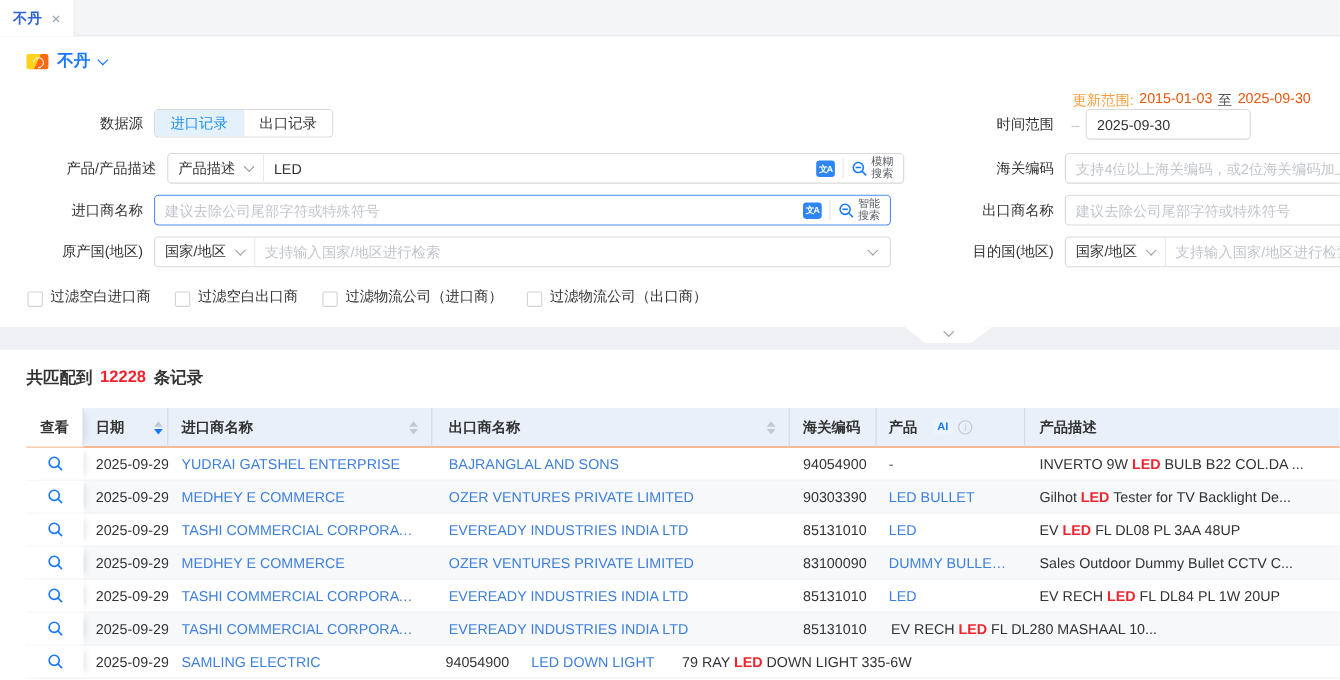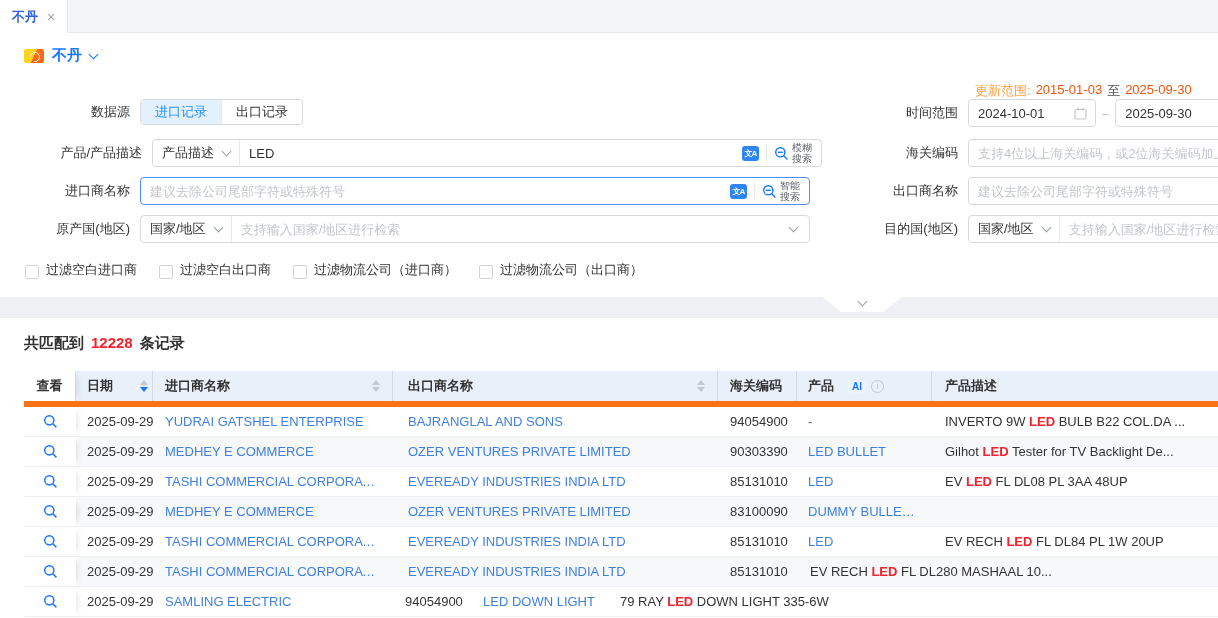--- a/index.html
+++ b/index.html
@@ -46,21 +46,21 @@
 .ur-date{color:#e8560e;font-weight:normal}
 .ur-to{color:#555}
 
 .band{position:absolute;top:297px;left:0;width:1218px;height:21px;background:#eef0f4}
 .notch{position:absolute;top:0;left:822px;width:80px;height:15px;background:#fff;clip-path:polygon(0 0,100% 0,76% 100%,24% 100%);display:flex;justify-content:center;cursor:pointer}
 .notch .chev{margin-top:1px}
 
 .results-title{position:absolute;top:334px;left:24px;font-size:15px;font-weight:bold;display:flex;gap:7px}
 .count{color:#f5222d}
 .table{position:absolute;top:371px;left:24px;width:1194px}
-.thead{display:flex;height:36px;background:#e9f0fa;font-weight:bold;align-items:stretch;border-bottom:6px solid #f97316}
+.thead{display:flex;height:36px;background:#e9f0fa;font-weight:bold;align-items:stretch;border-bottom:1px solid #f97316}
 .th{display:flex;align-items:center;padding:0 12px;border-right:1px solid #d2d9e4}
 .th:last-child{border-right:none}
 .sorts{margin-left:auto;display:flex;flex-direction:column;gap:2px;padding-left:8px;cursor:pointer}
 .car-up{width:0;height:0;border-left:4px solid transparent;border-right:4px solid transparent;border-bottom:5px solid #c2c8d2}
 .car-dn{width:0;height:0;border-left:4px solid transparent;border-right:4px solid transparent;border-top:5px solid #c2c8d2}
 .car-dn.active{border-top-color:#1677ff}
 .trow{display:flex;height:30px;border-bottom:1px solid #eef0f3;background:#fff;align-items:stretch}
 .trow:nth-child(even){background:#f7f8fa}
 .td{padding:0 12px;white-space:nowrap;overflow:hidden;display:flex;align-items:center}
 .c-view{width:52px;justify-content:center;background:#fff;box-shadow:6px 0 6px -5px rgba(0,0,0,.12);position:relative;z-index:1}
@@ -104,28 +104,20 @@
 <div class="frow" style="top:99px;left:0">
   <span class="flabel">数据源</span>
   <div class="toggle">
     <span class="tg sel">进口记录</span>
     <span class="tg">出口记录</span>
   </div>
 </div>
 
 <div class="frow" style="top:99px;left:872px">
   <span class="flabel-r">时间范围</span>
-  <div class="datebox" style="width:128px">
-    <input style="width: 88px;" value="2024-10-01">
-    <svg class="cal" width="13" height="13" viewBox="0 0 13 13">
-        <rect x="1" y="2.5" width="11" height="9.5" rx="1.2" fill="none" stroke="#c2c6cc" stroke-width="1.2"></rect>
-        <line x1="4" y1="0.8" x2="4" y2="3.6" stroke="#c2c6cc" stroke-width="1.2"></line>
-        <line x1="9" y1="0.8" x2="9" y2="3.6" stroke="#c2c6cc" stroke-width="1.2"></line>
-      </svg>
-  </div>
   <span class="dash">–</span>
   <div class="datebox" style="width:150px">
     <input value="2025-09-30" style="">
   </div>
 </div>
 
 <div class="frow" style="top:139px;left:12px">
   <span class="flabel">产品/产品描述</span>
   <div class="igroup" style="width:670px">
     <span class="isel">
@@ -356,20 +348,25 @@
     <div class="td c-imp">
           <span class="lnk">MEDHEY E COMMERCE</span>
         </div>
     <div class="td c-exp">
           <span class="lnk">OZER VENTURES PRIVATE LIMITED</span>
         </div>
     <div class="td c-hs">83100090</div>
     <div class="td c-prod">
           <span class="lnk">DUMMY BULLET CCTV...</span>
         </div>
+    <div class="td c-desc">
+          <span class="pre">Sales Outdoor Dummy Bullet CCTV C...</span>
+          <span class="led"></span>
+          <span class="post"></span>
+        </div>
   </div>
 
   <div class="trow">
     <div class="td c-view">
       <svg width="15" height="15" viewBox="0 0 15 15" style="cursor:pointer">
             <circle cx="6.3" cy="6.3" r="4.6" fill="none" stroke="#1677ff" stroke-width="1.5"></circle>
             <line x1="9.8" y1="9.8" x2="13.4" y2="13.4" stroke="#1677ff" stroke-width="1.5"></line>
           </svg>
     </div>
     <div class="td c-date">2025-09-29</div>

